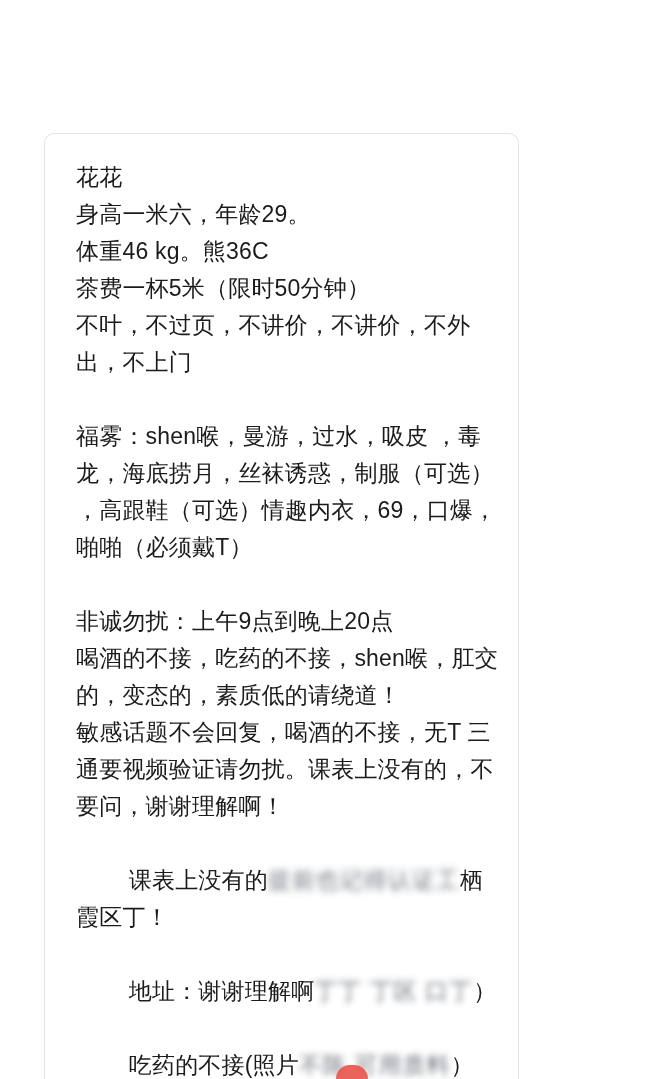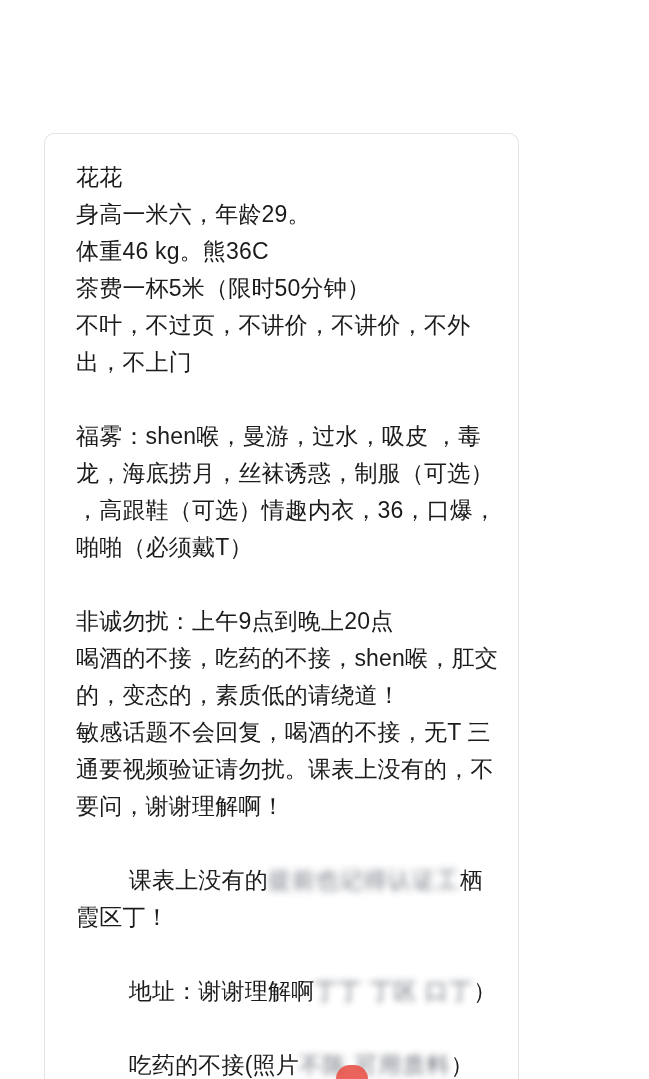--- a/index.html
+++ b/index.html
@@ -100,21 +100,21 @@
     <div class="content">
 
       <p class="para">花花</p>
       <p class="para">身高一米六，年龄29。</p>
       <p class="para">体重46 kg。熊36C</p>
       <p class="para">茶费一杯5米（限时50分钟）</p>
       <p class="para">不叶，不过页，不讲价，不讲价，不外出，不上门</p>
 
       <div class="spacer"></div>
 
-      <p class="para">福雾：shen喉，曼游，过水，吸皮 ，毒龙，海底捞月，丝袜诱惑，制服（可选） ，高跟鞋（可选）情趣内衣，36，口爆，啪啪（必须戴T）</p>
+      <p class="para">福雾：shen喉，曼游，过水，吸皮 ，毒龙，海底捞月，丝袜诱惑，制服（可选） ，高跟鞋（可选）情趣内衣，69，口爆，啪啪（必须戴T）</p>
 
       <div class="spacer"></div>
 
       <p class="para">非诚勿扰：上午9点到晚上20点</p>
       <p class="para">喝酒的不接，吃药的不接，shen喉，肛交的，变态的，素质低的请绕道！</p>
       <p class="para">敏感话题不会回复，喝酒的不接，无T 三通要视频验证请勿扰。课表上没有的，不要问，谢谢理解啊！</p>
 
       <p class="para blurline">
         <span>课表上没有的</span><span class="blur blur-strong">提前也记得认证工</span><span>栖霞区丁！</span>
       </p>

